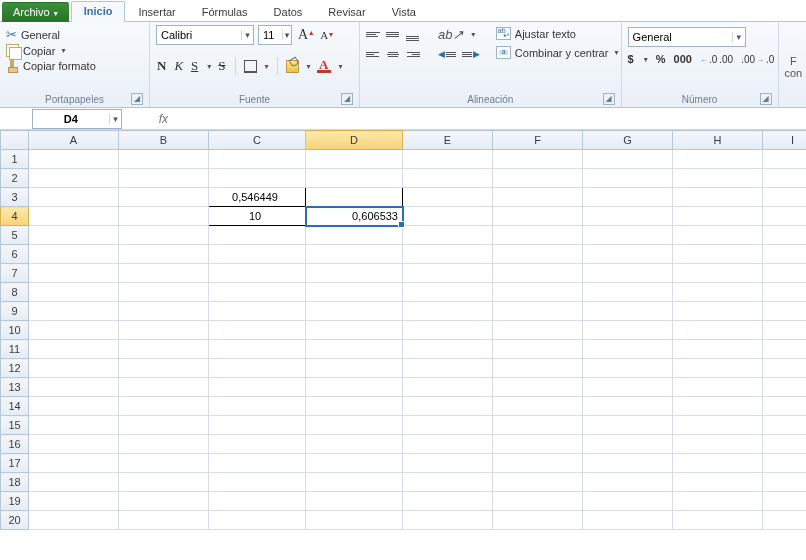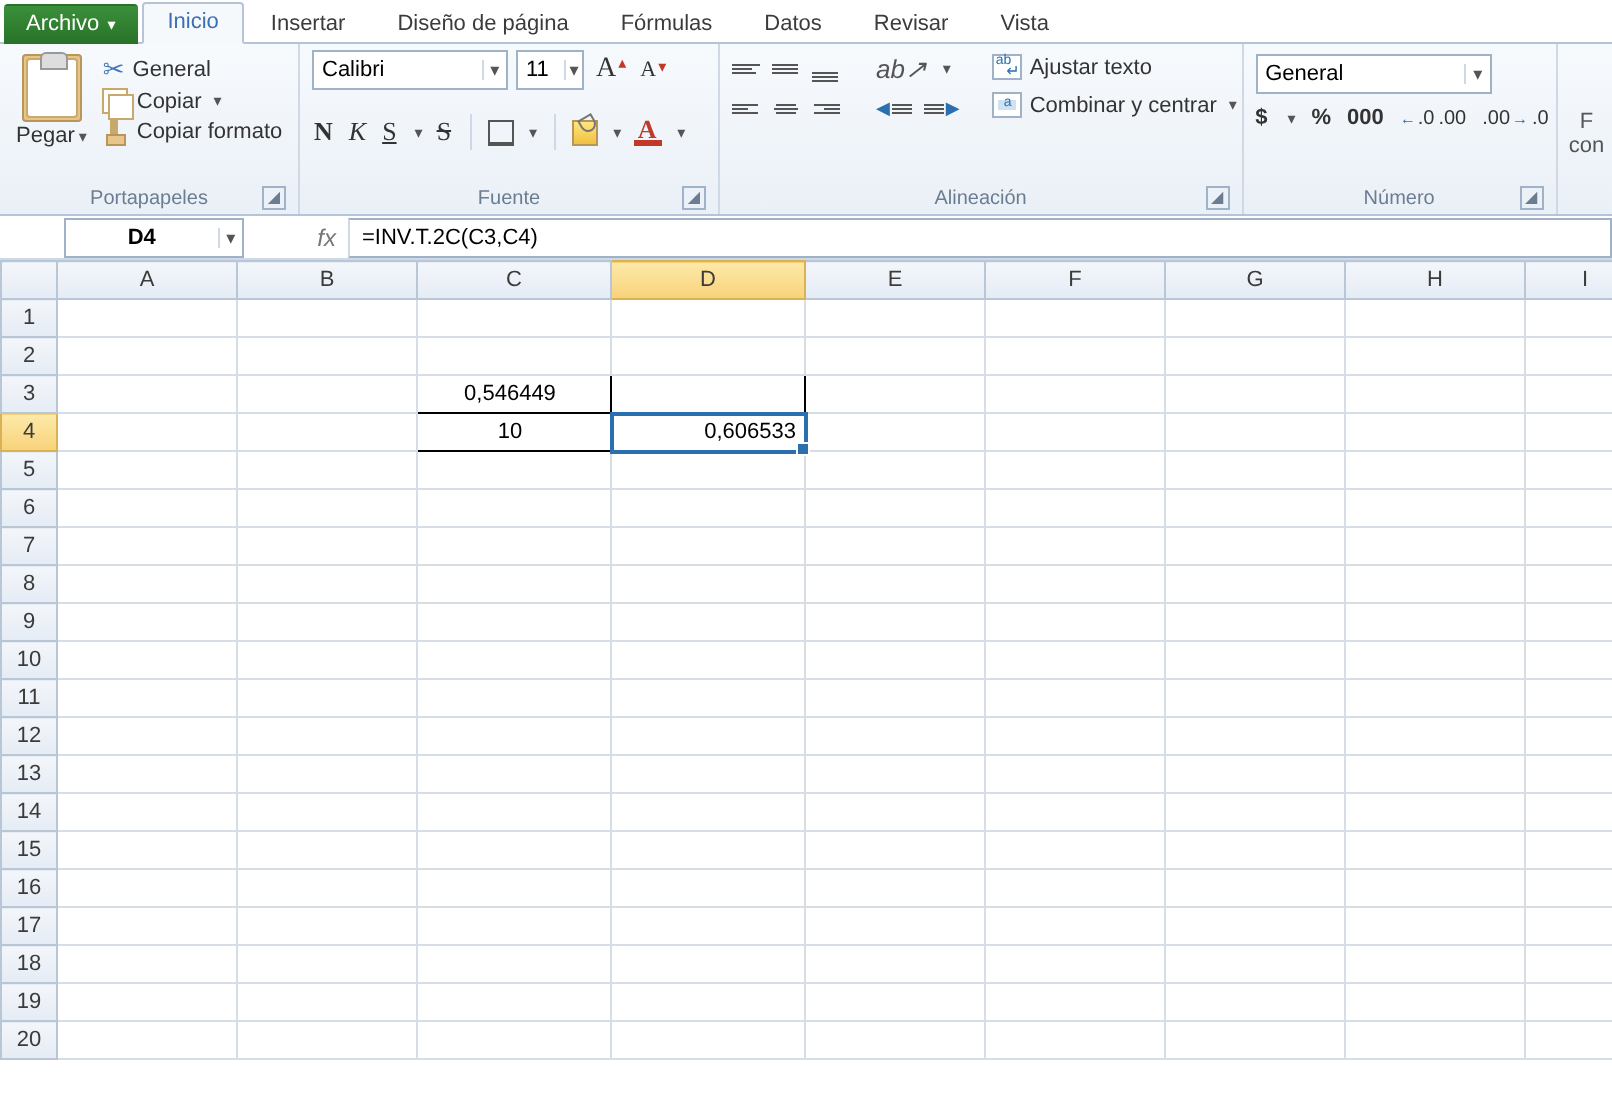--- a/index.html
+++ b/index.html
@@ -41,20 +41,21 @@
   }
   .tab.file::after{
     content:"▾"; font-size:8px; margin-left:4px; color:#fff;
   }
   .tab.active {
     background: #f6f9fc;
     border: 1px solid #b6c4d8;
     border-bottom: 1px solid #f6f9fc;
     color: #3b6fb5;
     border-radius: 2px 2px 0 0;
+    font-weight: bold;
   }
   
   .ribbon {
     display: flex;
     height: 86px;
     background: linear-gradient(#f7fafd,#eaf0f7);
     border-bottom: 1px solid #b6c4d8;
   }
   .group {
     border-right: 1px solid #cfd9e6;
@@ -207,37 +208,30 @@
   td.selected::after{content:"";position:absolute;right:-3px;bottom:-3px;width:5px;height:5px;background:#2a6fb0;border:1px solid #fff;}
   th.sel-col,th.sel-row{background:linear-gradient(#fde9a8,#f8d27a)!important;border-color:#d8b254!important;color:#8a5b00;}
 </style>
 </head>
 <body>
 
 <div class="tabbar">
   <div class="tab file">Archivo</div>
   <div class="tab active">Inicio</div>
   <div class="tab">Insertar</div>
-  <div class="tab">Diseño de página</div>
   <div class="tab">Fórmulas</div>
   <div class="tab">Datos</div>
   <div class="tab">Revisar</div>
   <div class="tab">Vista</div>
 </div>
 
 <div class="ribbon">
 
   <div class="group" style="min-width:150px">
     <div class="group-body">
-      <div class="vbtn">
-        <div class="clip-board">
-            <div class="clip-icon"></div>
-          </div>
-        <div class="lbl"><span>Pegar</span><span class="dd-caret">▾</span></div>
-      </div>
       <div class="mini-stack">
         <div class="mini-row">
             <span class="scissors">✂</span>
             <span>General</span>
           </div>
         <div class="mini-row">
             <span class="copy-icn"></span>
             <span>Copiar</span>
             <span class="dd-caret">▾</span>
           </div>
@@ -397,21 +391,20 @@
 </div>
 
 <div class="namebar">
   <div class="namebox">
     <input value="D4" style="">
     <div class="arr">▾</div>
   </div>
   <div class="fbar-gap">
     <span class="fx">fx</span>
   </div>
-  <input class="formula-input" value="=INV.T.2C(C3,C4)" style="">
 </div>
 
 <div class="gridwrap">
   <table class="grid" id="grid">
       <thead>
         <tr>
           <th class="corner"></th>
           <th class="cA">A</th>
           <th class="cB">B</th>
           <th class="cC">C</th>

